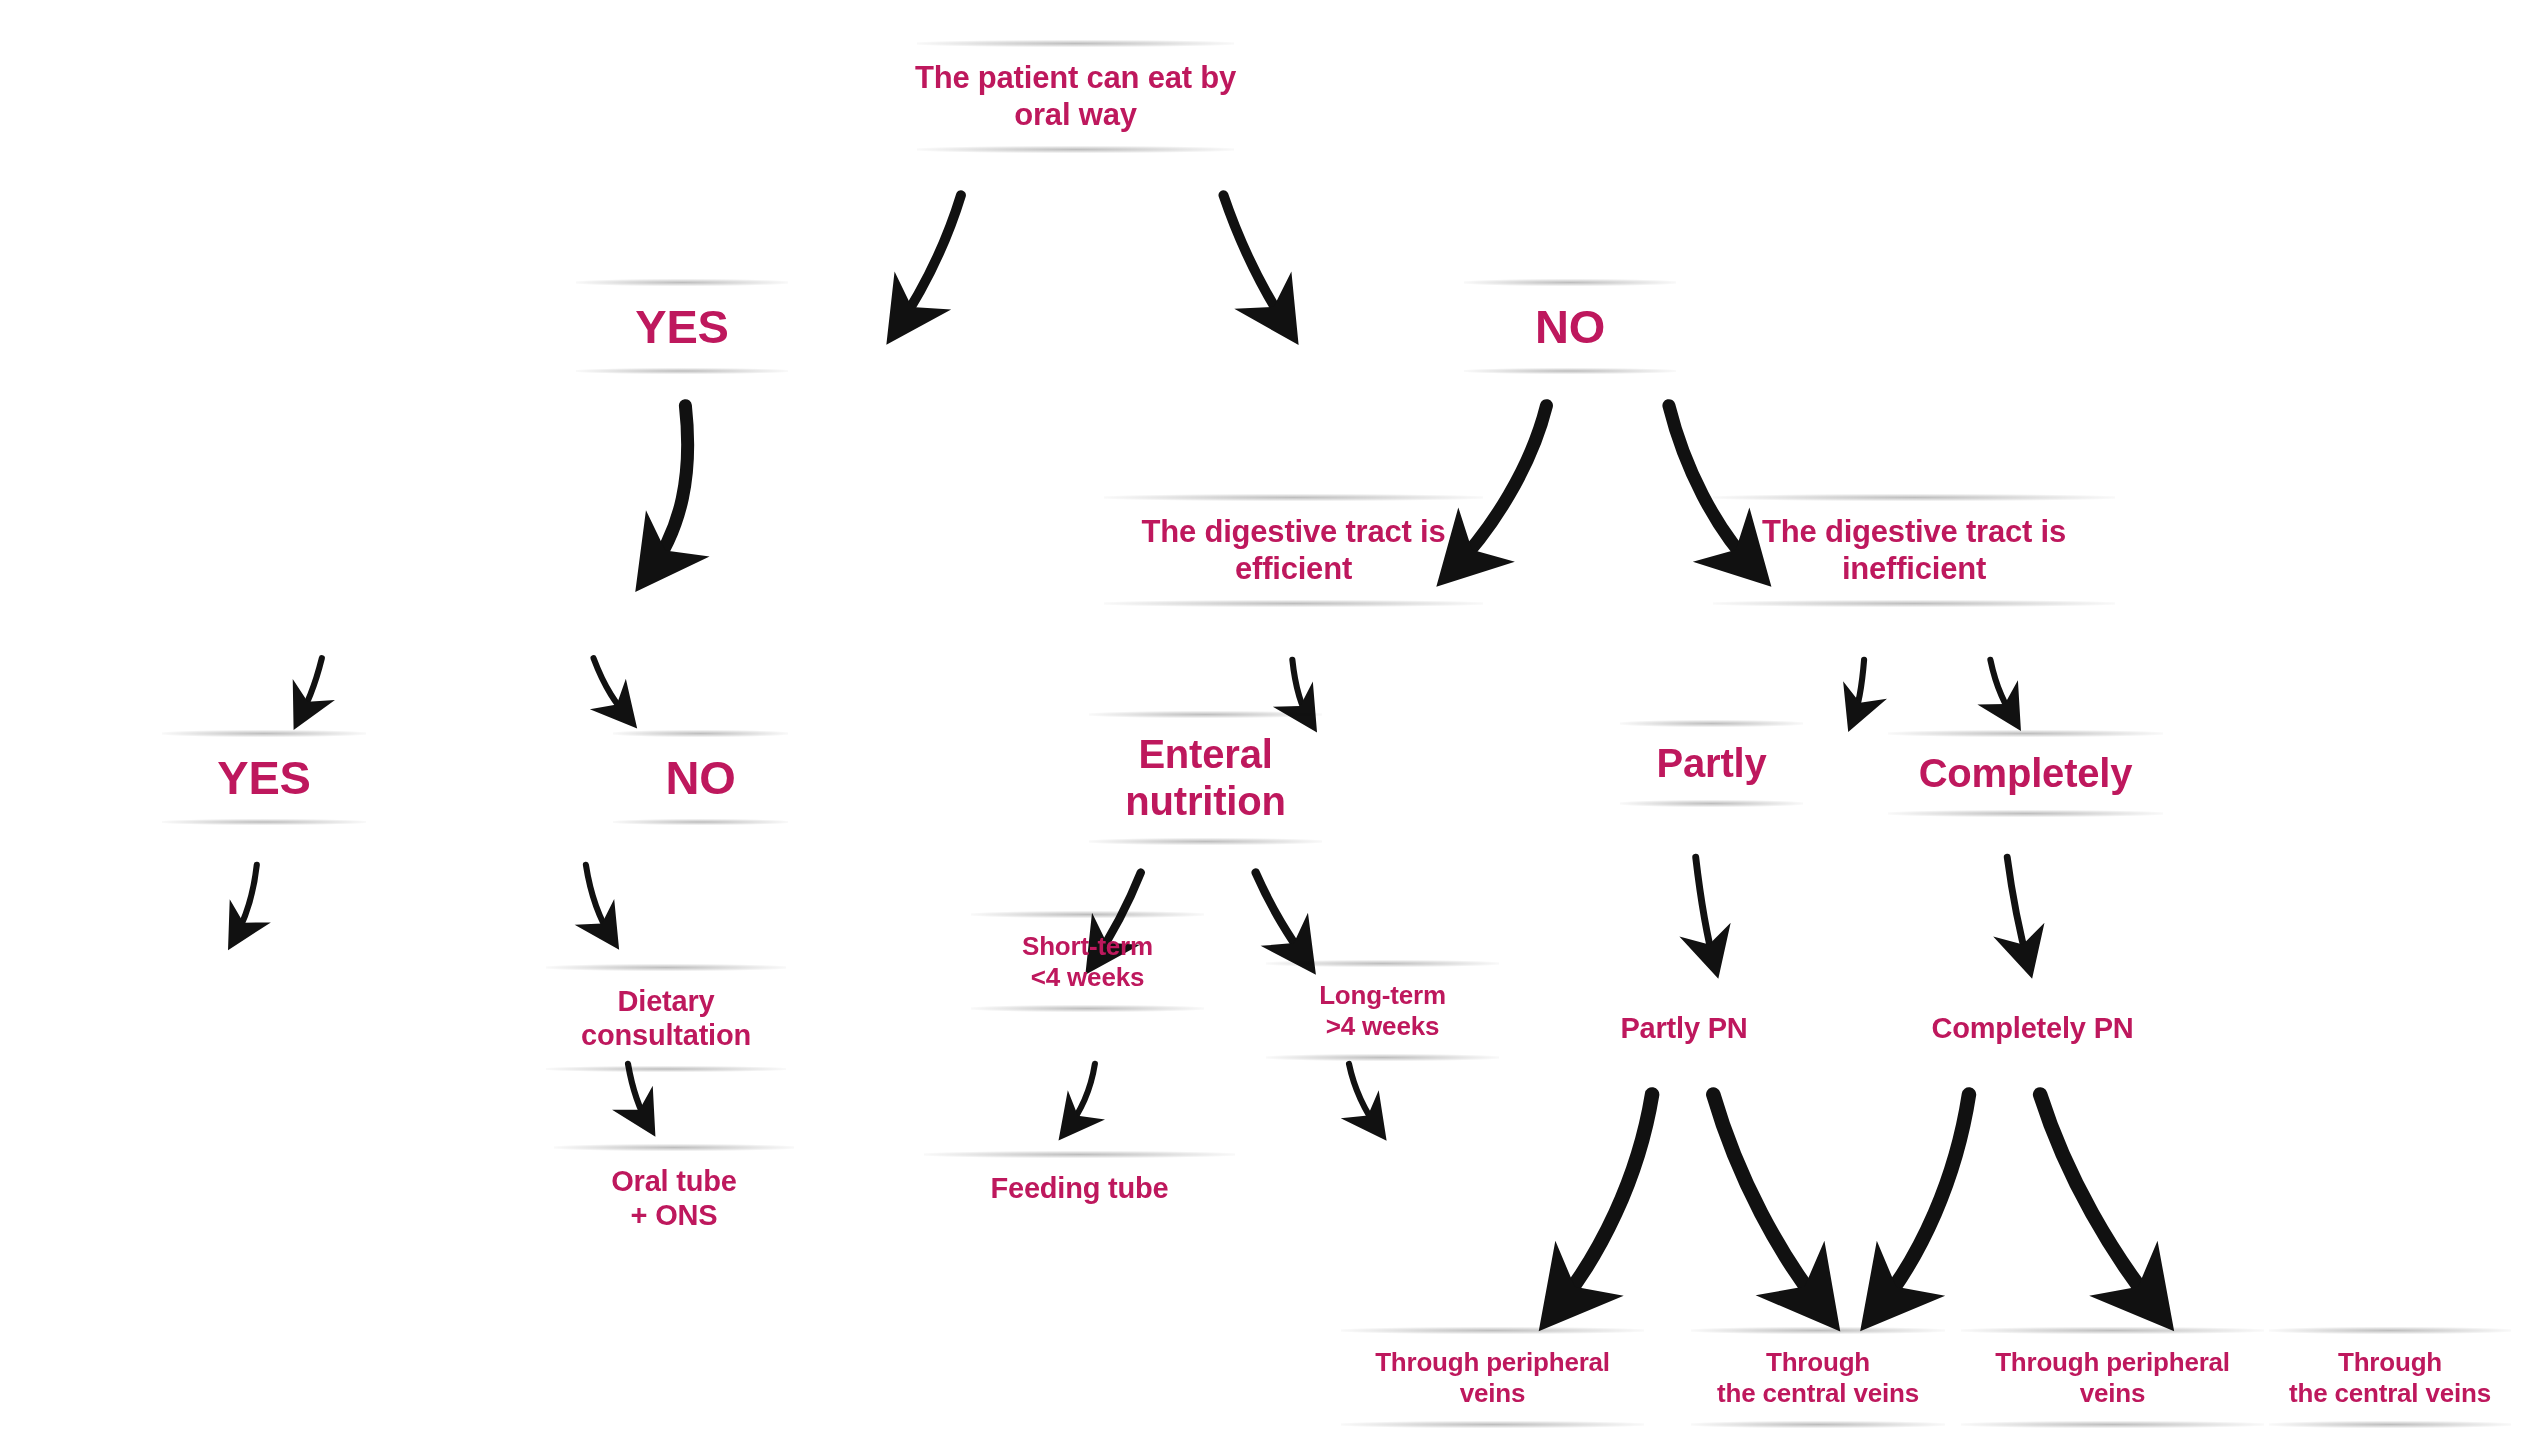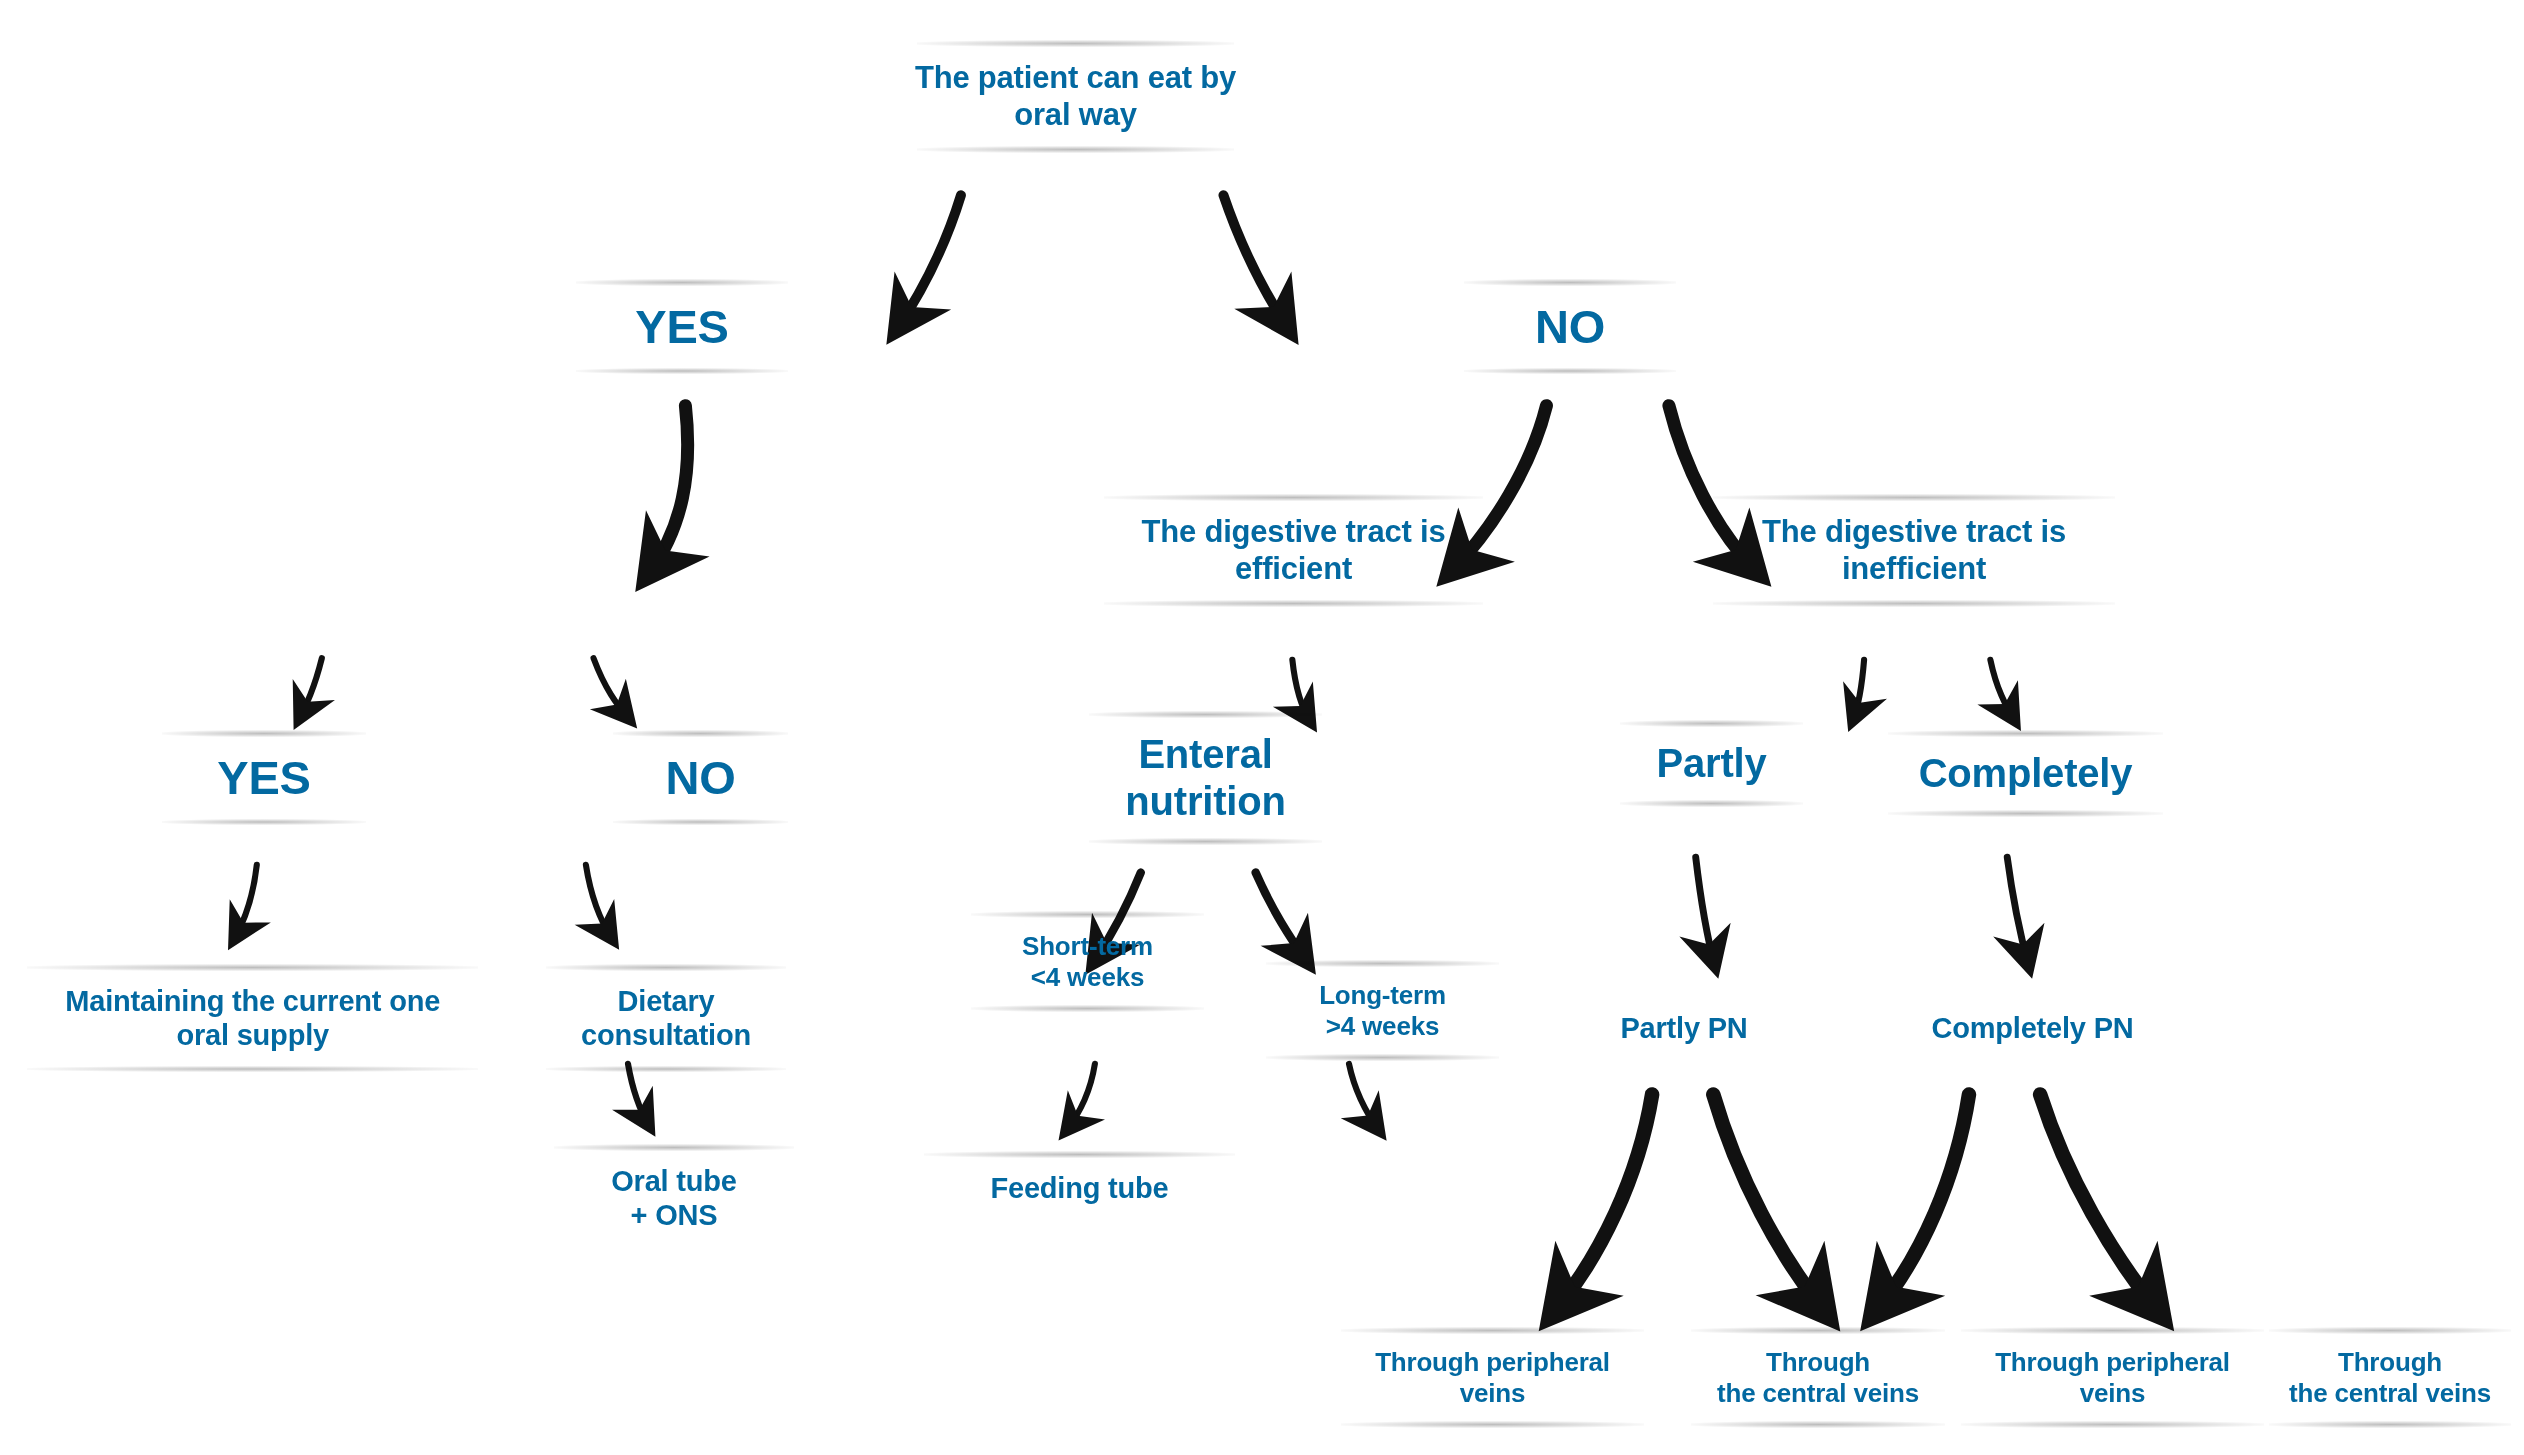--- a/index.html
+++ b/index.html
@@ -22,21 +22,21 @@
     position: absolute;
     left: 0; top: 0;
     width: 2525px;
     height: 1455px;
     pointer-events: none;
   }
   
   .node {
     position: absolute;
     text-align: center;
-    color: #0369a1;
+    color: #be185d;
     font-weight: bold;
     line-height: 1.18;
     letter-spacing: -0.2px;
     white-space: pre-line;
   }
   
   .node::before,
   .node::after {
     content: "";
     position: absolute;
@@ -149,22 +149,20 @@
 
   <div class="node sz-big" style="left:605px; top:750px; width:191px;">NO</div>
 
   <div class="node sz-lead" style="left:1079px; top:731px; width:253px;">Enteral
 nutrition</div>
 
   <div class="node sz-lead" style="left:1612px; top:740px; width:199px;">Partly</div>
 
   <div class="node sz-lead" style="left:1876px; top:750px; width:299px;">Completely</div>
 
-  <div class="node sz-leaf" style="left:7.7px; top:984px; width:490px;">Maintaining the current one
-oral supply</div>
 
   <div class="node sz-leaf" style="left:536px; top:984px; width:260px;">Dietary
 consultation</div>
 
   <div class="node sz-small" style="left:961px; top:931px; width:253px;">Short-term
 &lt;4 weeks</div>
 
   <div class="node sz-small" style="left:1256px; top:980px; width:253px;">Long-term
 &gt;4 weeks</div>
 

